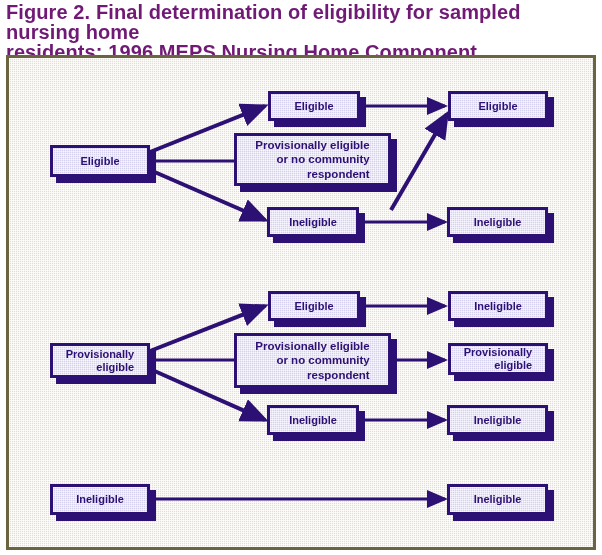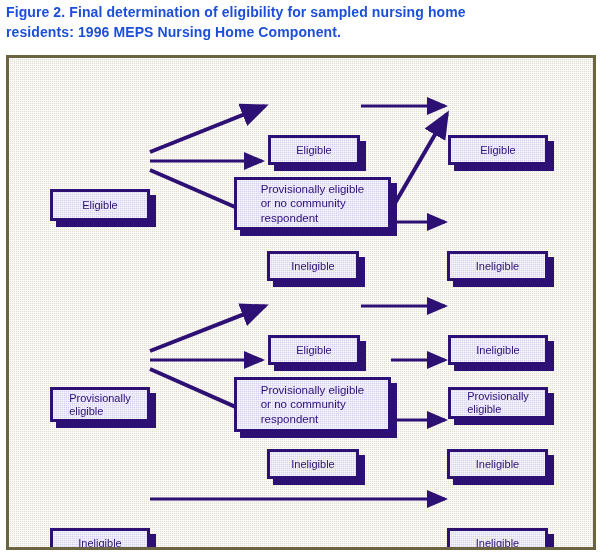--- a/index.html
+++ b/index.html
@@ -9,24 +9,24 @@
     font-family:"Liberation Sans", sans-serif;
     overflow:hidden;
     position:relative;
   }
 
   
   #figure-title{
     position:absolute;
     left:6px; top:2px; width:590px;
     font-family:"Liberation Sans", sans-serif;
-    font-size:14px;
+    font-size:20px;
     font-weight:bold;
     line-height:20px;
-    color:#1d4ed8;
+    color:#701a75;
     letter-spacing:0.1px;
     white-space:pre-line;
   }
 
   
   #diagram-frame{
     position:absolute;
     left:6px; top:55px;
     width:590px; height:495px;
     border:3px solid #6b6440;
@@ -48,29 +48,28 @@
     box-sizing:border-box;
     border:3px solid #2d1073;
     background-color:#d5d0ee;
     background-image:
       repeating-linear-gradient(0deg,  rgba(255,255,255,.55) 0 1px, rgba(0,0,0,0) 1px 2px),
       repeating-linear-gradient(90deg, rgba(255,255,255,.55) 0 1px, rgba(0,0,0,0) 1px 2px);
     box-shadow:6px 6px 0 0 #2d1073;
     display:flex;
     align-items:center;
     justify-content:center;
-    text-align:left;
+    text-align:right;
     color:#2d1073;
     font-family:"Liberation Sans", sans-serif;
     font-size:11px;
     line-height:13px;
-    font-weight:normal;
+    font-weight:bold;
     z-index:3;
     white-space:pre-line;
-    margin-top:44px;
   }
   .flow-box.multiline{font-size:11.5px;line-height:14.5px;}
 </style>
 </head>
 <body>
 
 <div id="figure-title">Figure 2.  Final determination of eligibility for sampled nursing home
 residents:  1996 MEPS Nursing Home Component.</div>
 
 <div id="diagram-frame">

